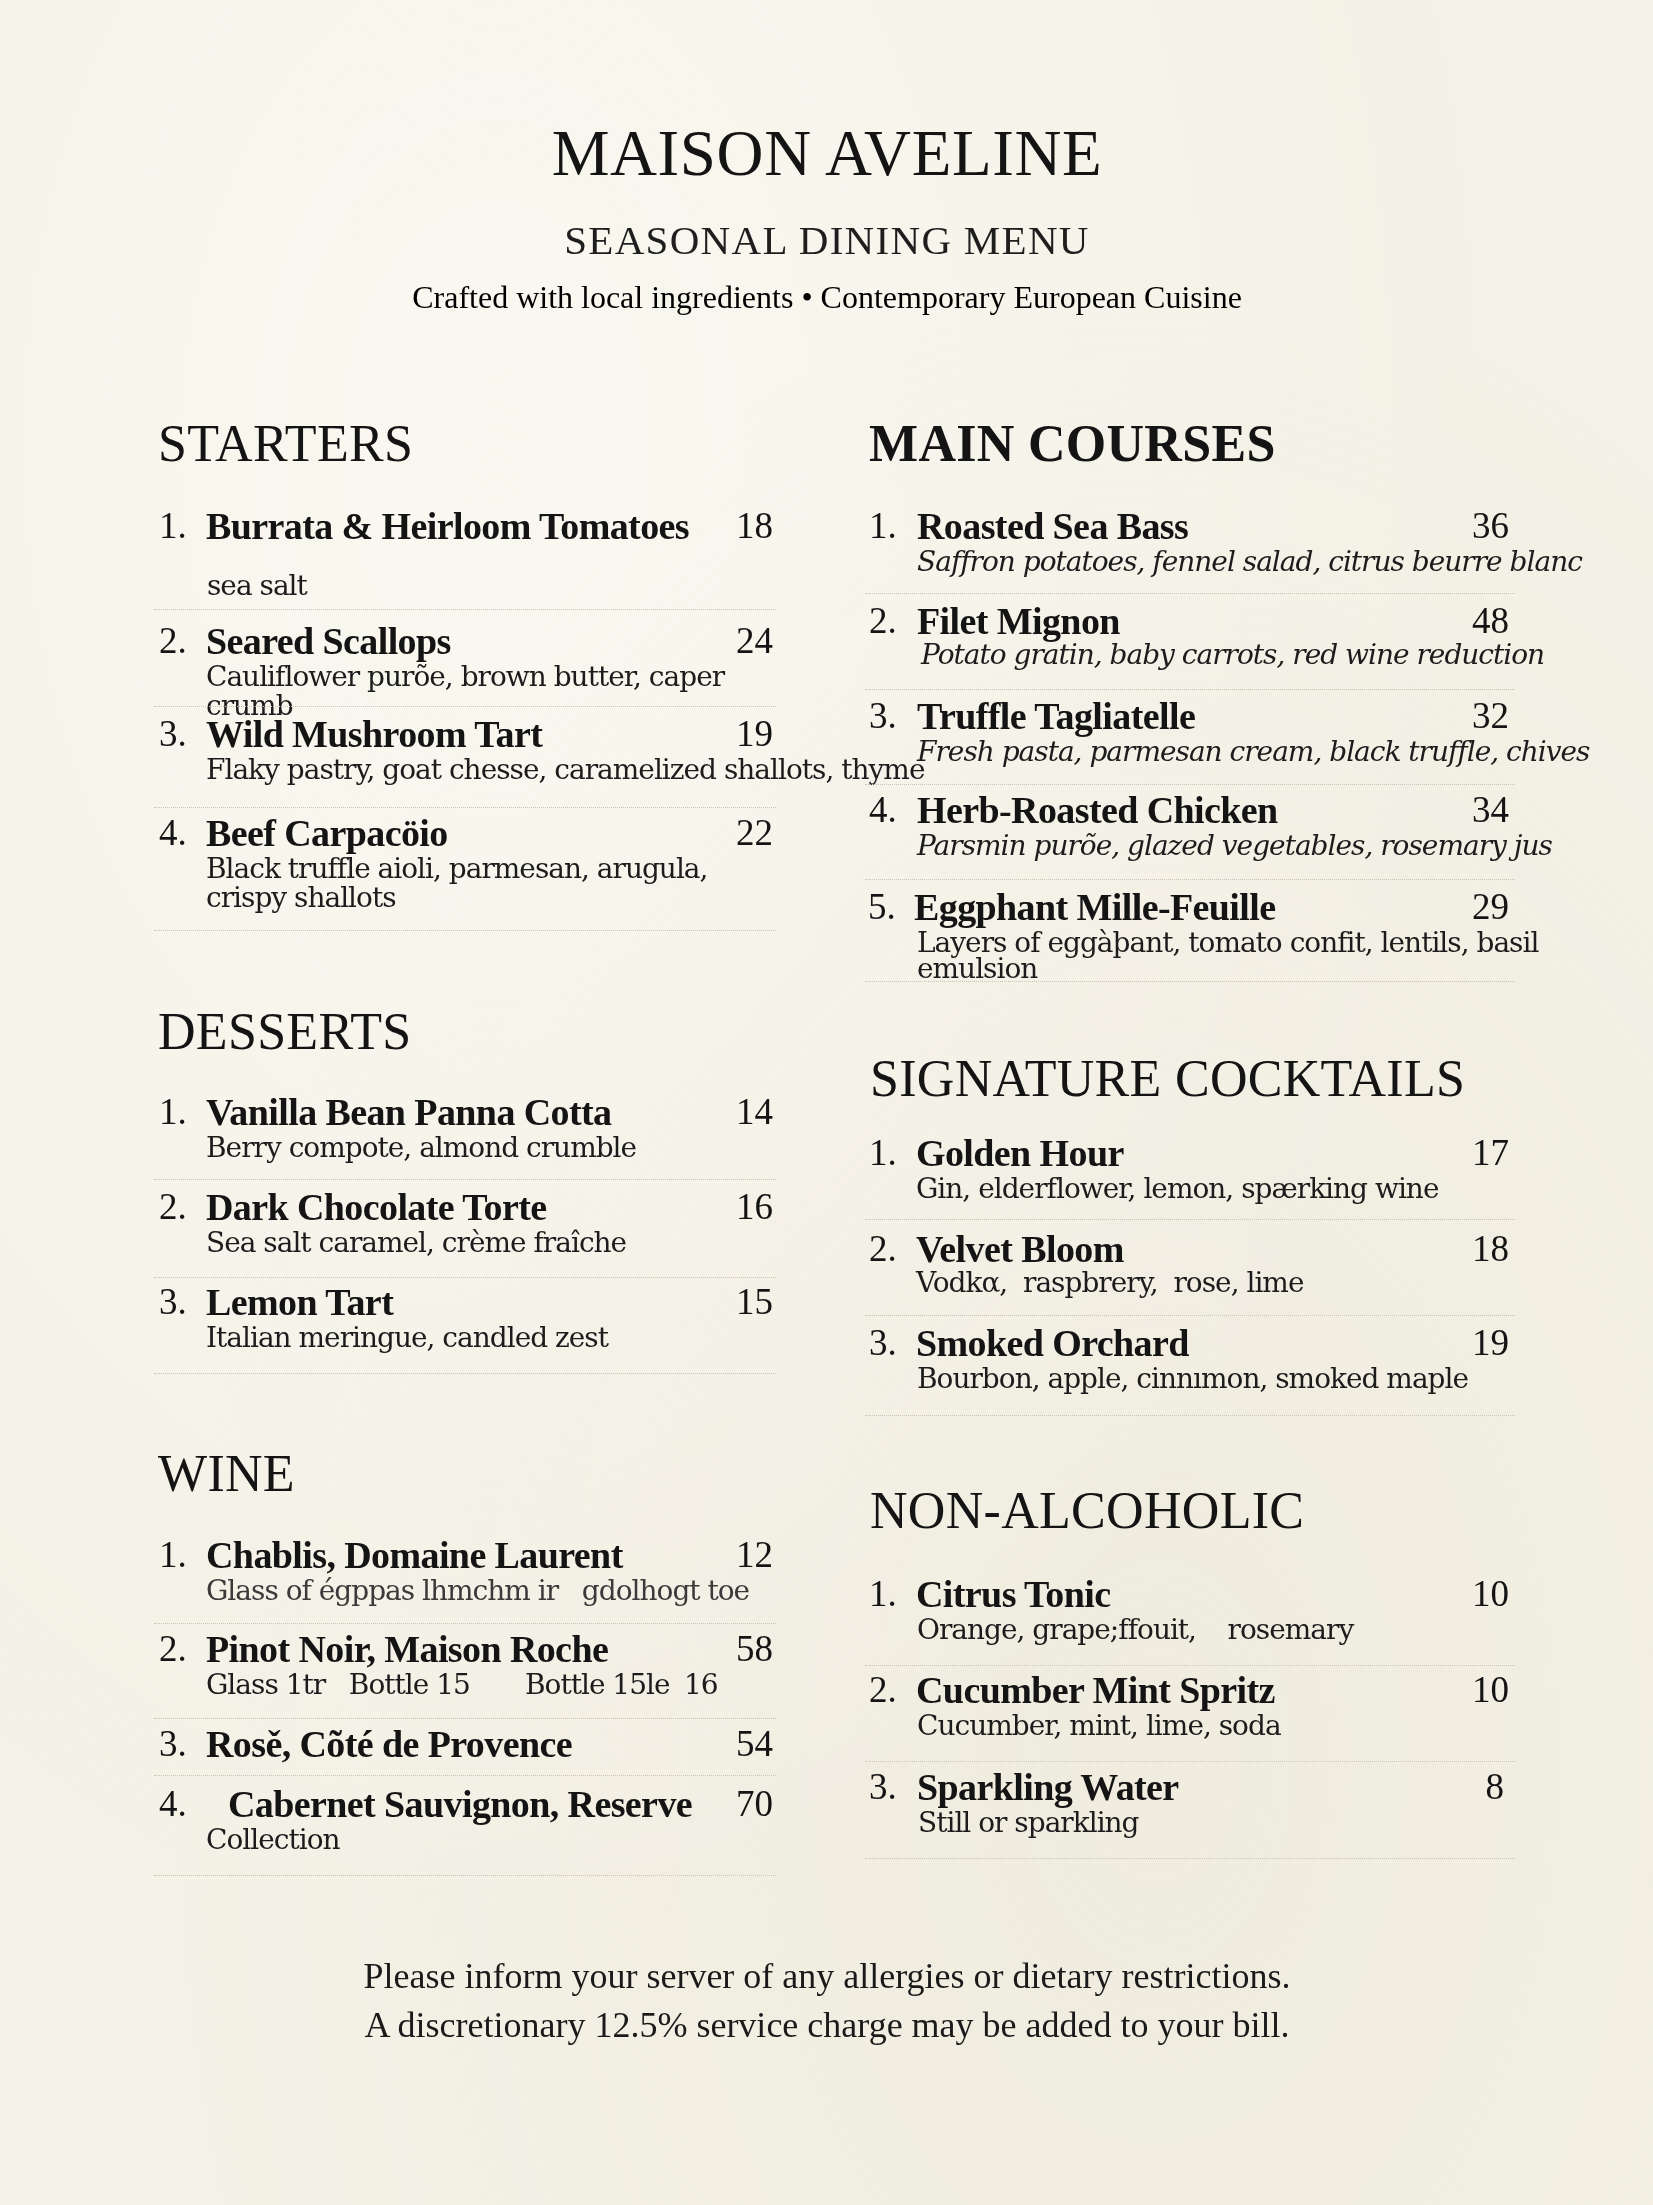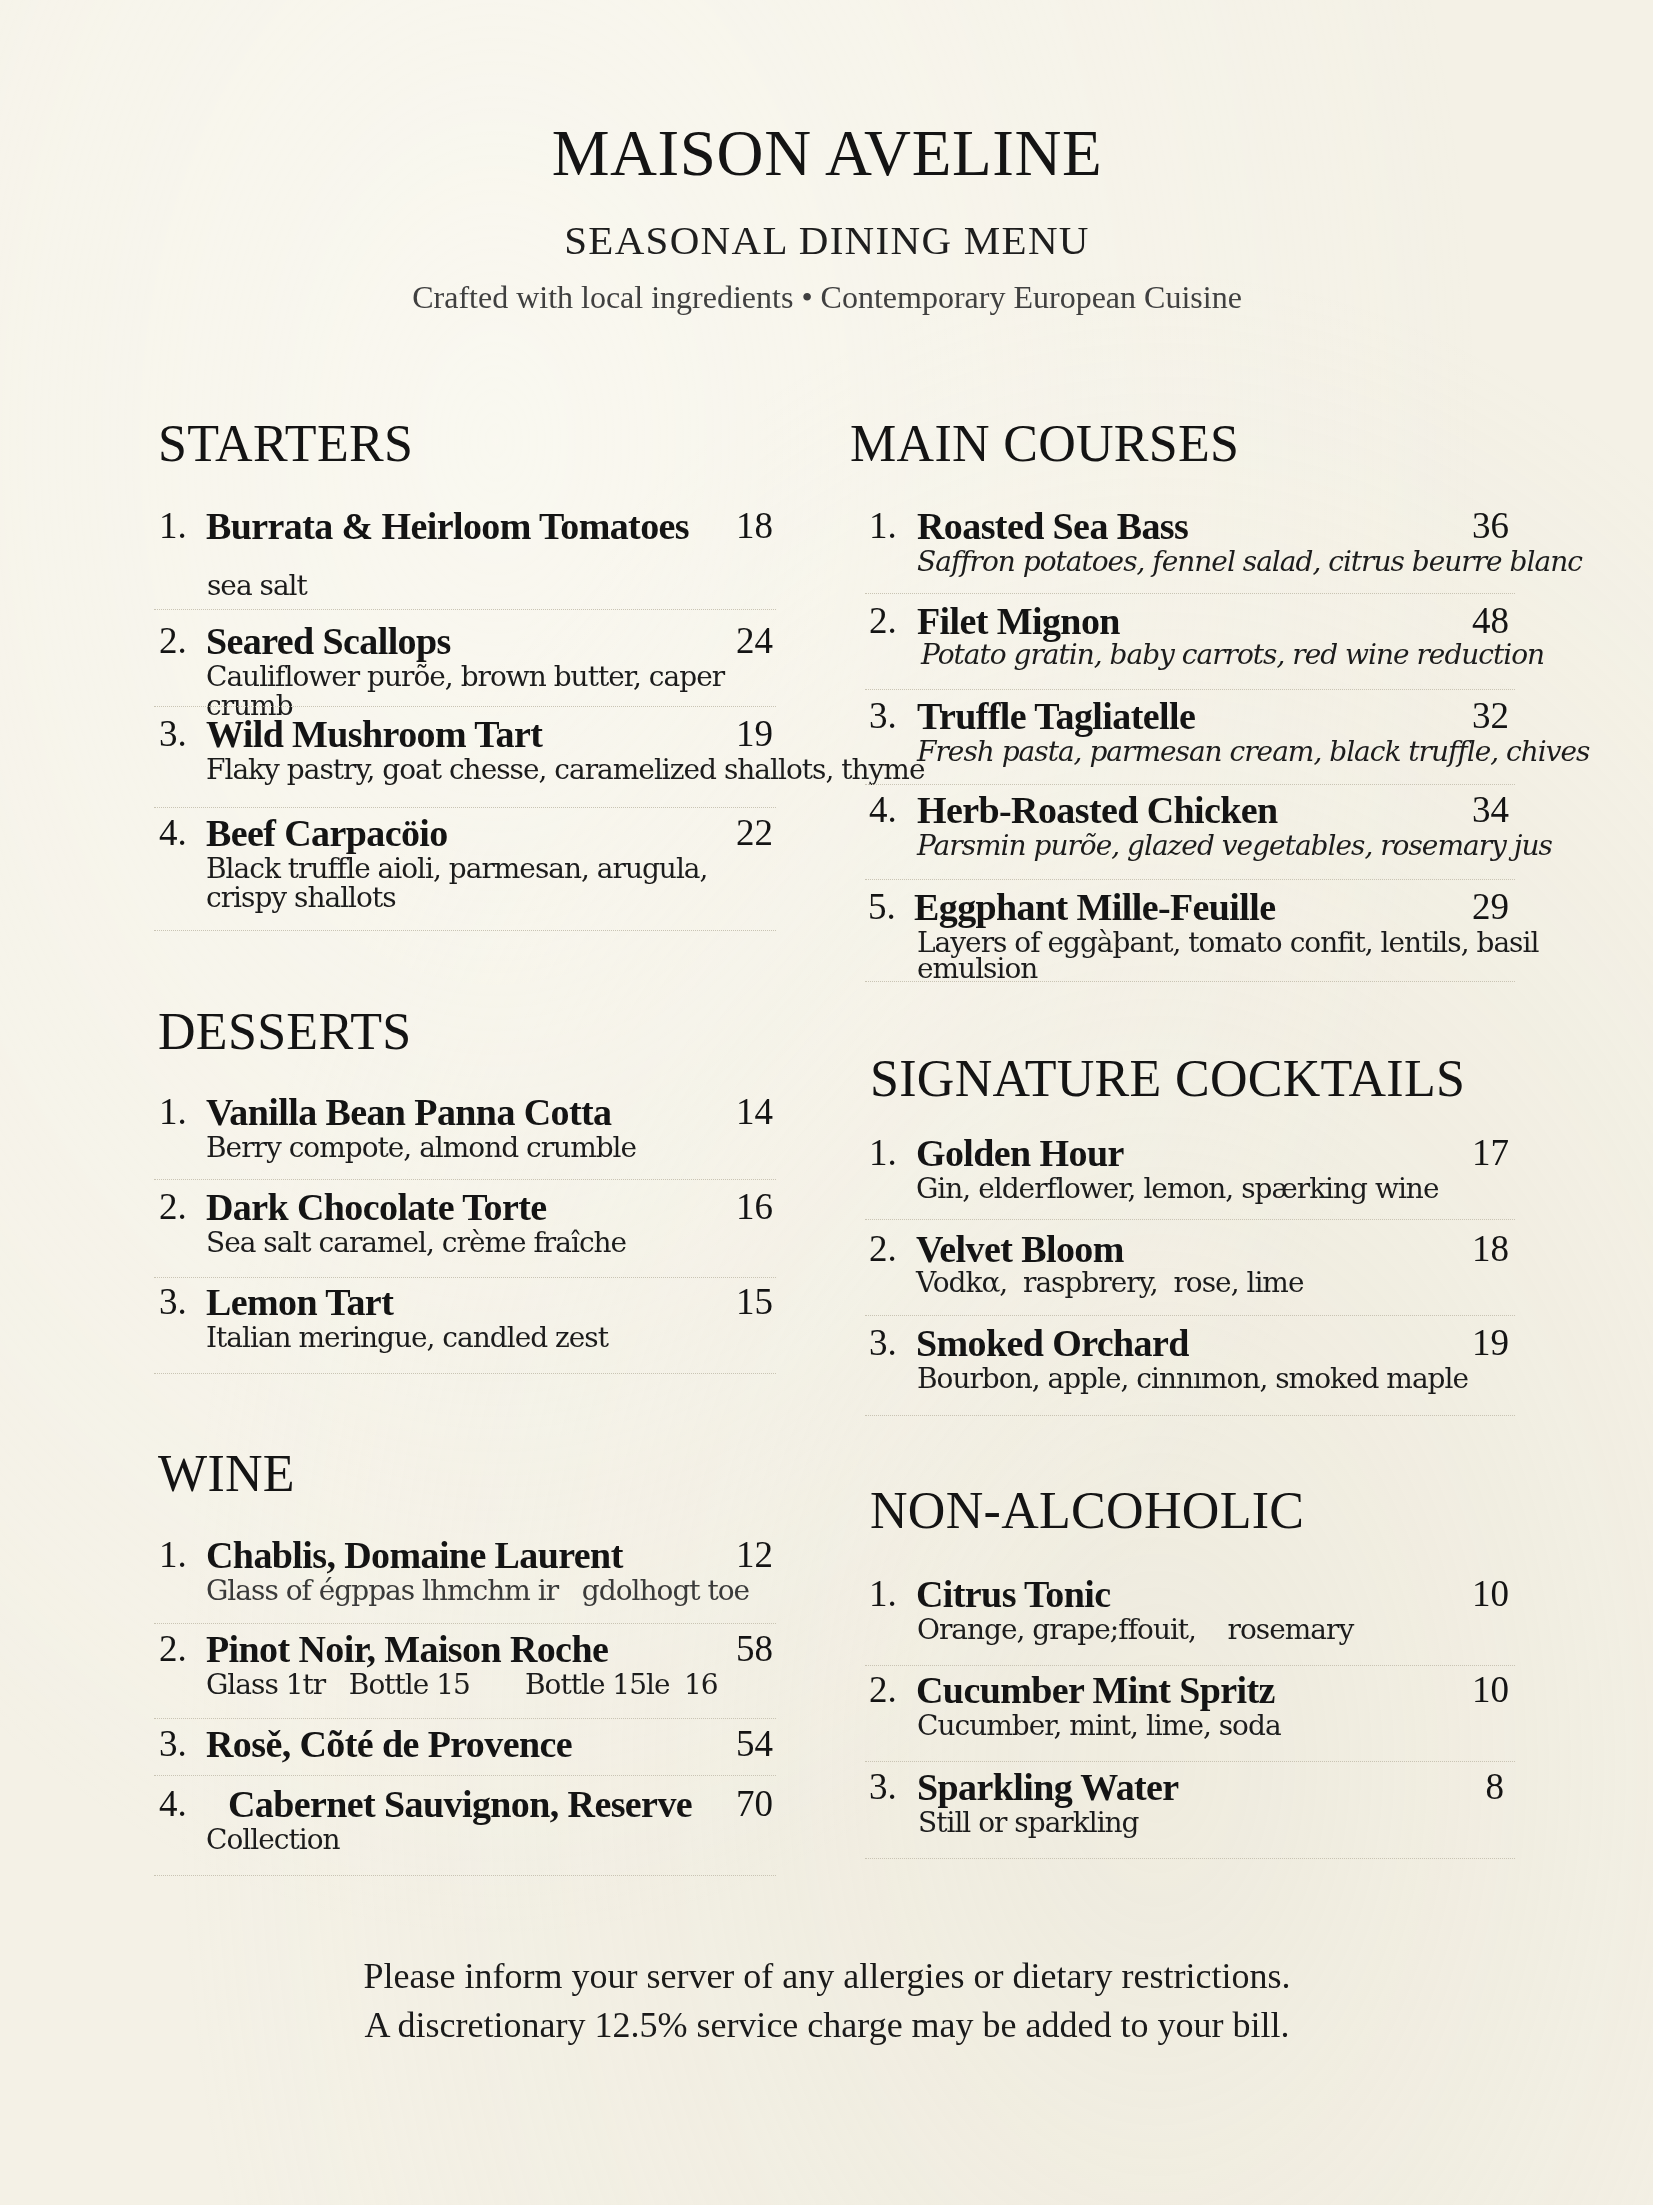--- a/index.html
+++ b/index.html
@@ -9,21 +9,21 @@
     background-image: radial-gradient(ellipse at 30% 20%, rgba(255,255,250,0.5), rgba(0,0,0,0) 60%),
                       radial-gradient(ellipse at 70% 80%, rgba(230,226,210,0.35), rgba(0,0,0,0) 60%);
     position: relative; overflow: hidden;
     color: #141414;
     font-family: "Liberation Serif", "DejaVu Serif", serif;
   }
   .abs { position: absolute; }
   .center { left: 0; width: 1654px; text-align: center; }
   .title { top: 121px; font-size: 65px; font-weight: normal; letter-spacing: 0.6px; line-height: 1; }
   .subtitle { top: 220px; font-size: 41px; letter-spacing: 1.3px; line-height: 1; color: #1e1e1e; }
-  .tagline { top: 281px; font-size: 32px; line-height: 1; color: #404040; }
+  .tagline { top: 281px; font-size: 32px; line-height: 1; color: #000000; }
 
   .section-title { font-size: 52px; font-weight: normal; line-height: 1; letter-spacing: 0.3px; }
 
   .item { position: absolute; }
   .item .num { position: absolute; left: 0; top: 0; font-size: 37px; line-height: 1; }
   .item .name { position: absolute; top: 0; font-size: 38px; font-weight: bold; line-height: 1; letter-spacing: -0.6px; white-space: nowrap; }
   .item .price { position: absolute; top: 0; right: 0; font-size: 37px; line-height: 1; text-align: right; }
   .item .desc { position: absolute; font-size: 28px; line-height: 29px; color: #1c1c1c; font-family: "DejaVu Serif", "Liberation Serif", serif; letter-spacing: -1px; }
   .item .desc.italic { font-style: italic; }
   .divider {
@@ -135,21 +135,21 @@
   <div class="item" style="left:159px; top:1785px; width:614px; height:70px;">
     <span class="num">4.</span>
     <span class="name" style="left:47px;margin-left:22px;">Cabernet Sauvignon, Reserve</span>
     <span class="price">70</span>
     <span class="desc" style="left:47px; top:40px;">Collection</span>
   </div>
   <div class="divider" style="left:154px; width:622px; top:1875px;"></div>
 </div>
 
 <div>
-  <div class="abs section-title" style="left:850px; top:418px;">MAIN COURSES</div>
+  <div class="abs section-title" style="left:869px; top:418px;font-weight:bold;">MAIN COURSES</div>
 
   <div class="item" style="left:869px; top:507px; width:640px; height:70px;">
     <span class="num">1.</span>
     <span class="name" style="left:48px;">Roasted Sea Bass</span>
     <span class="price">36</span>
     <span class="desc italic" style="left:48px; top:40px; white-space:nowrap;">Saffron potatoes, fennel salad, citrus beurre blanc</span>
   </div>
   <div class="divider" style="left:865px; width:650px; top:593px;"></div>
 
   <div class="item" style="left:869px; top:602px; width:640px; height:70px;">

